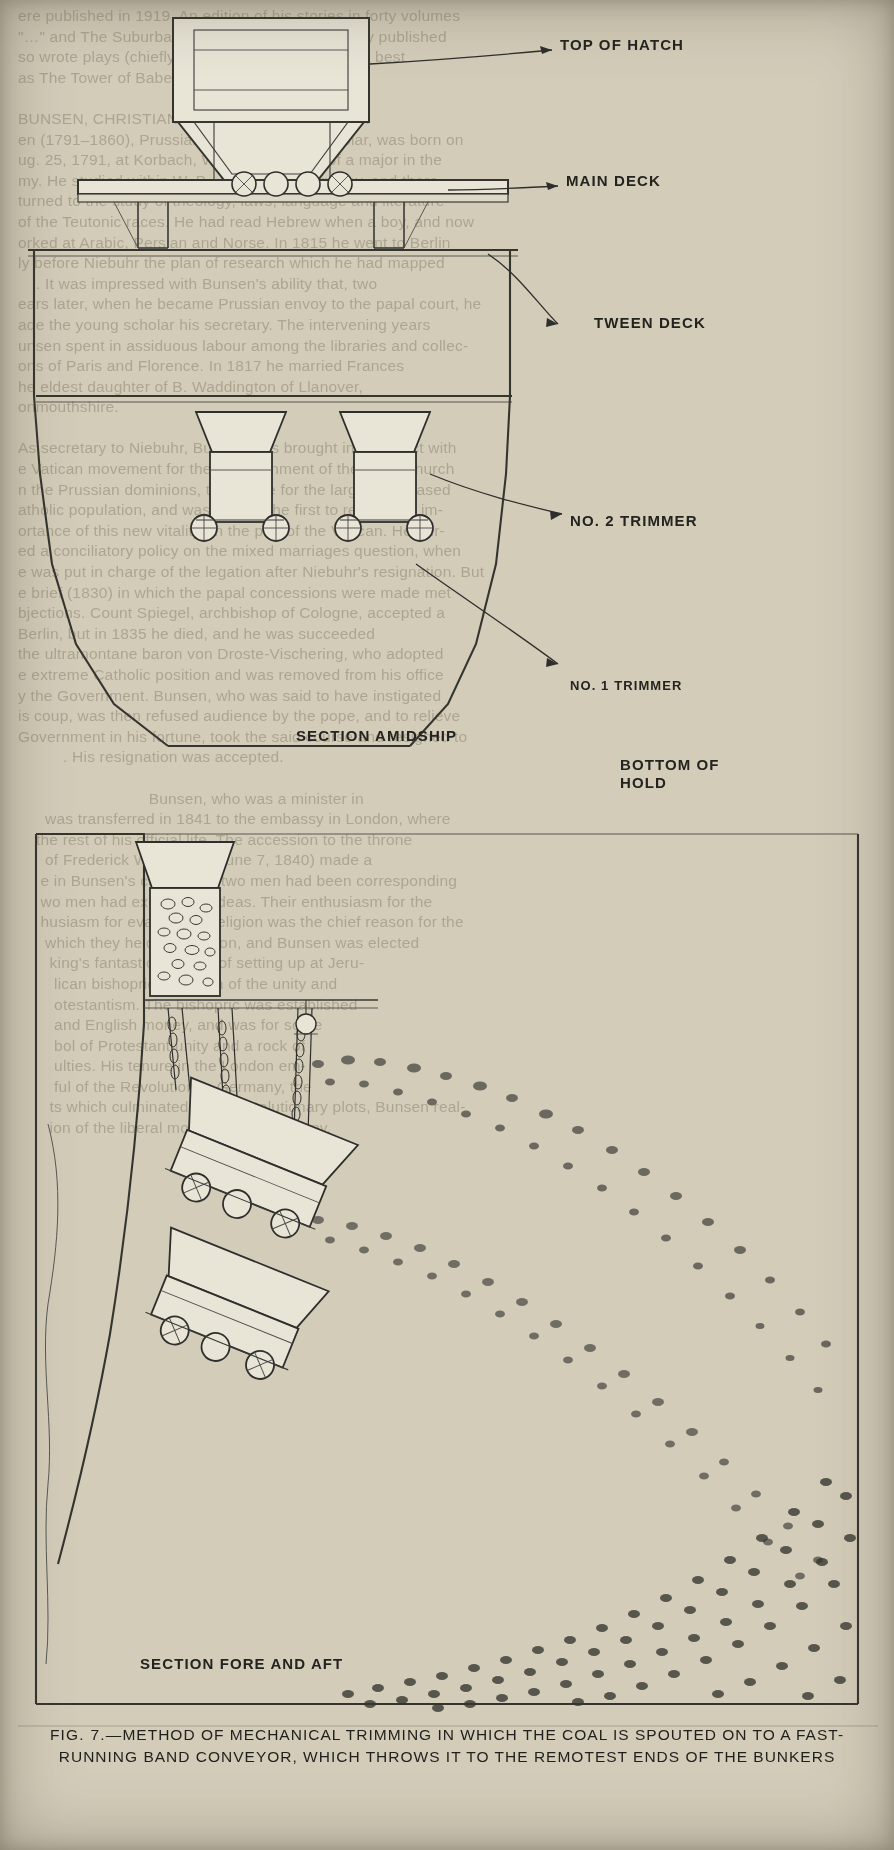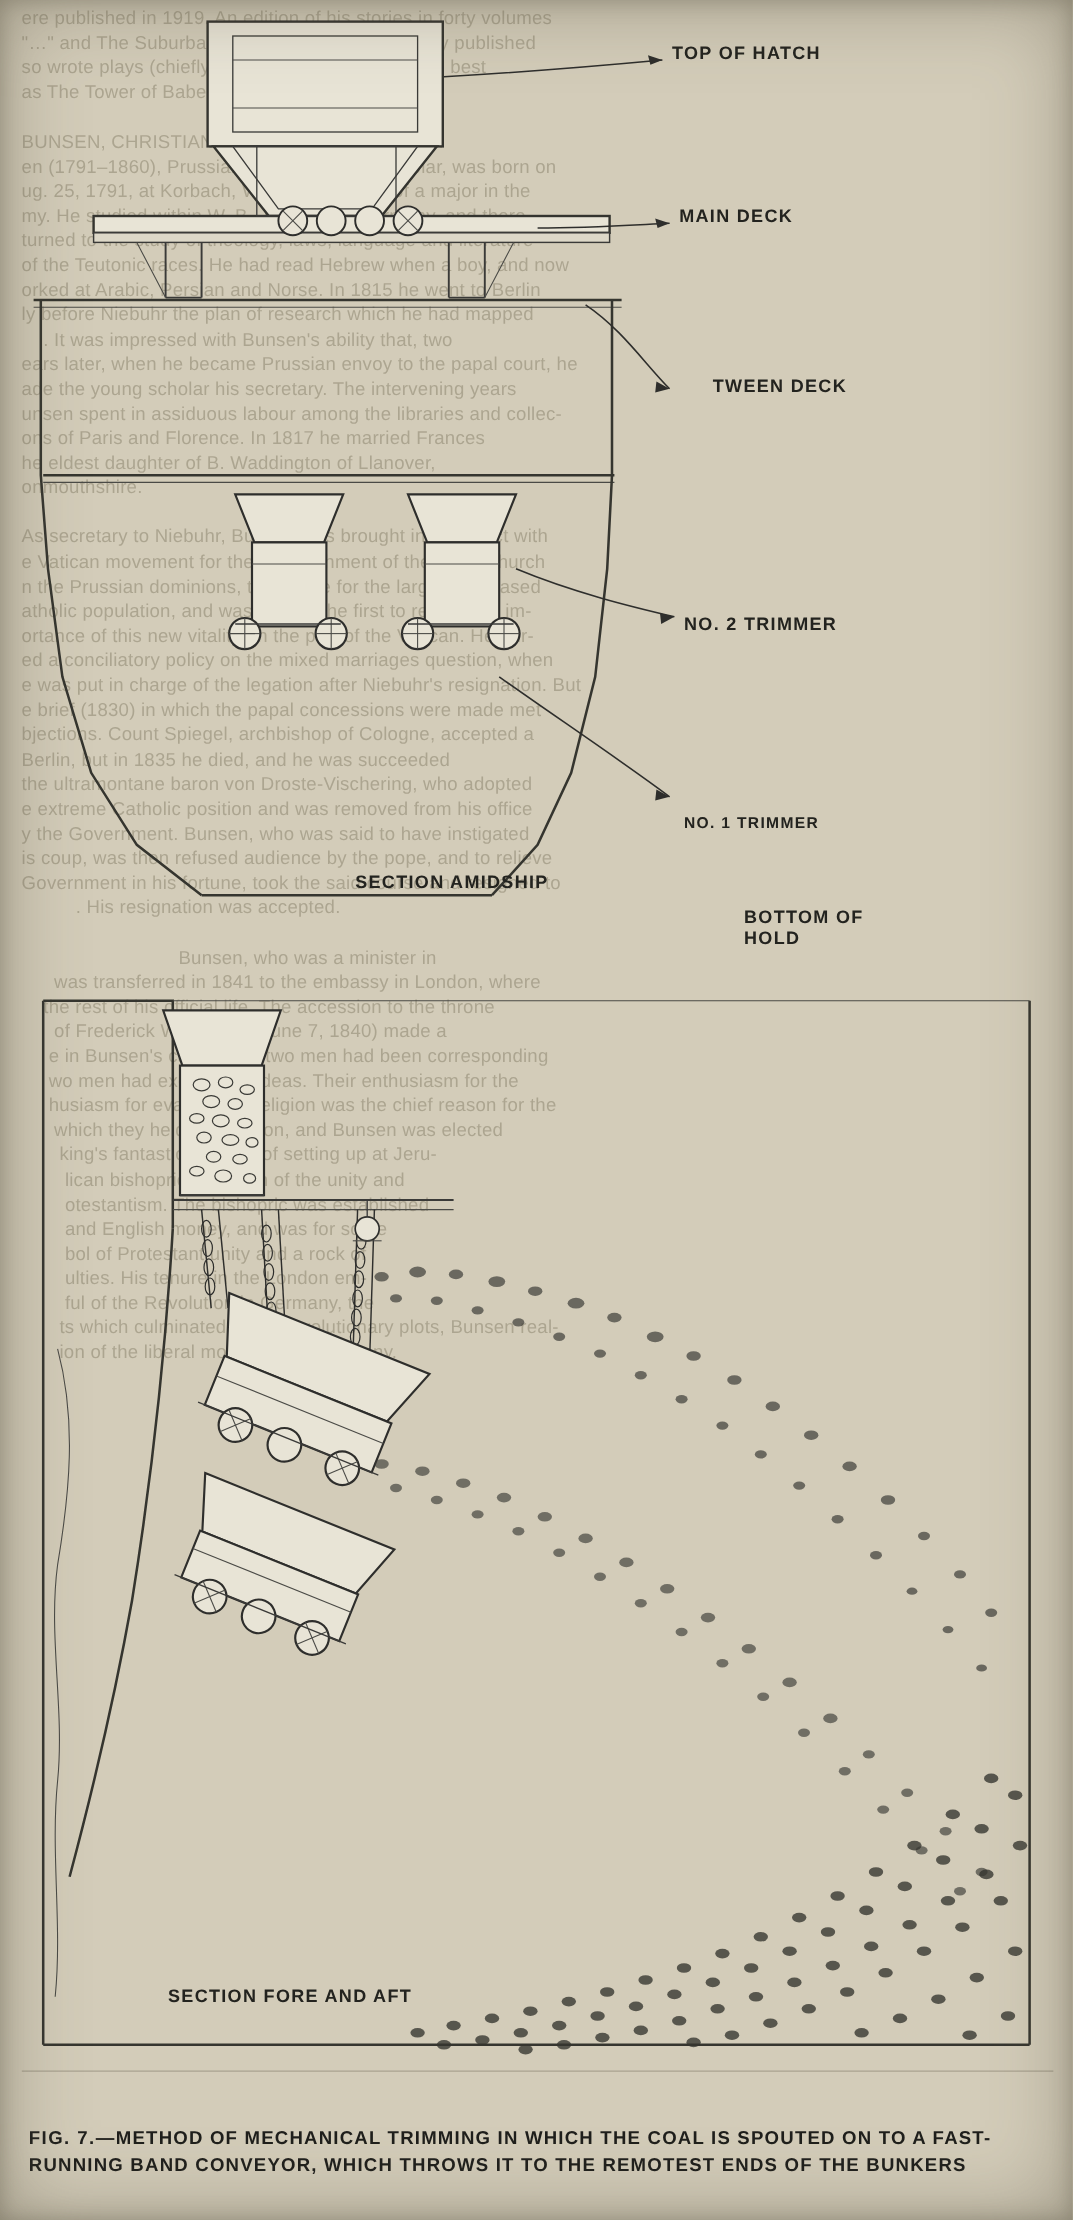--- a/index.html
+++ b/index.html
@@ -52,29 +52,30 @@
     letter-spacing:1.1px;
     color:#23231f;
     text-transform:uppercase;
     z-index:4;
     white-space:nowrap;
   }
   .lbl.two{line-height:18px;}
   
   #caption{
     position:absolute;
-    left:24px;top:1772px;width:846px;
+    left:24px;top:1724px;width:846px;
     z-index:5;
     font-family:"Liberation Sans", sans-serif;
     font-size:15.5px;
-    font-weight:700;
+    font-weight:400;
     letter-spacing:1.0px;
     line-height:22px;
     color:#1f1f1c;
     text-transform:uppercase;
+    text-align:center;
   }
   #caption .figno{letter-spacing:1.2px;}
   
   #vig{
     position:absolute;inset:0;z-index:6;pointer-events:none;
     box-shadow:inset 0 0 70px rgba(90,84,66,.45), inset 0 0 18px rgba(70,65,50,.35);
   }
 </style>
 </head>
 <body>

